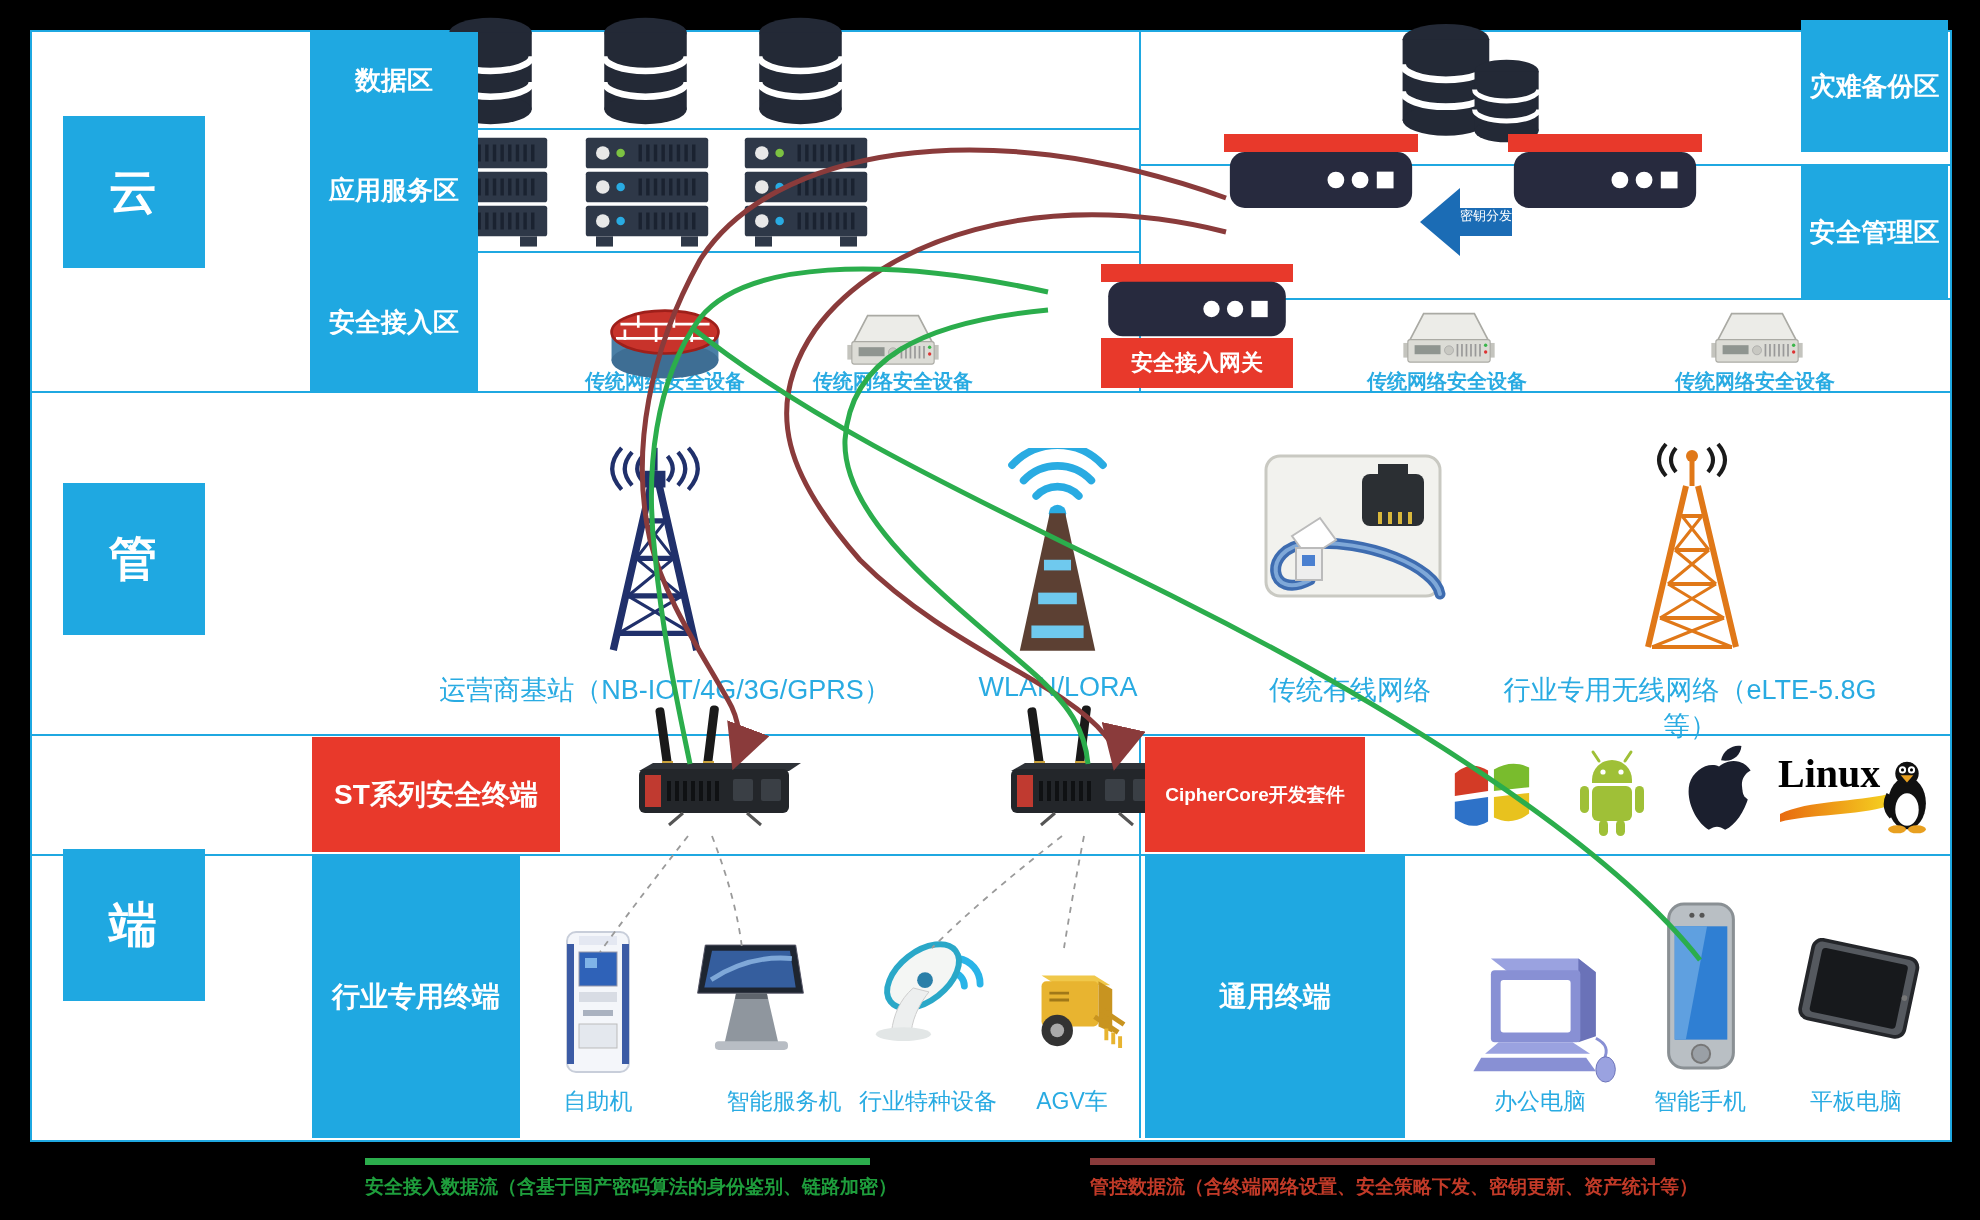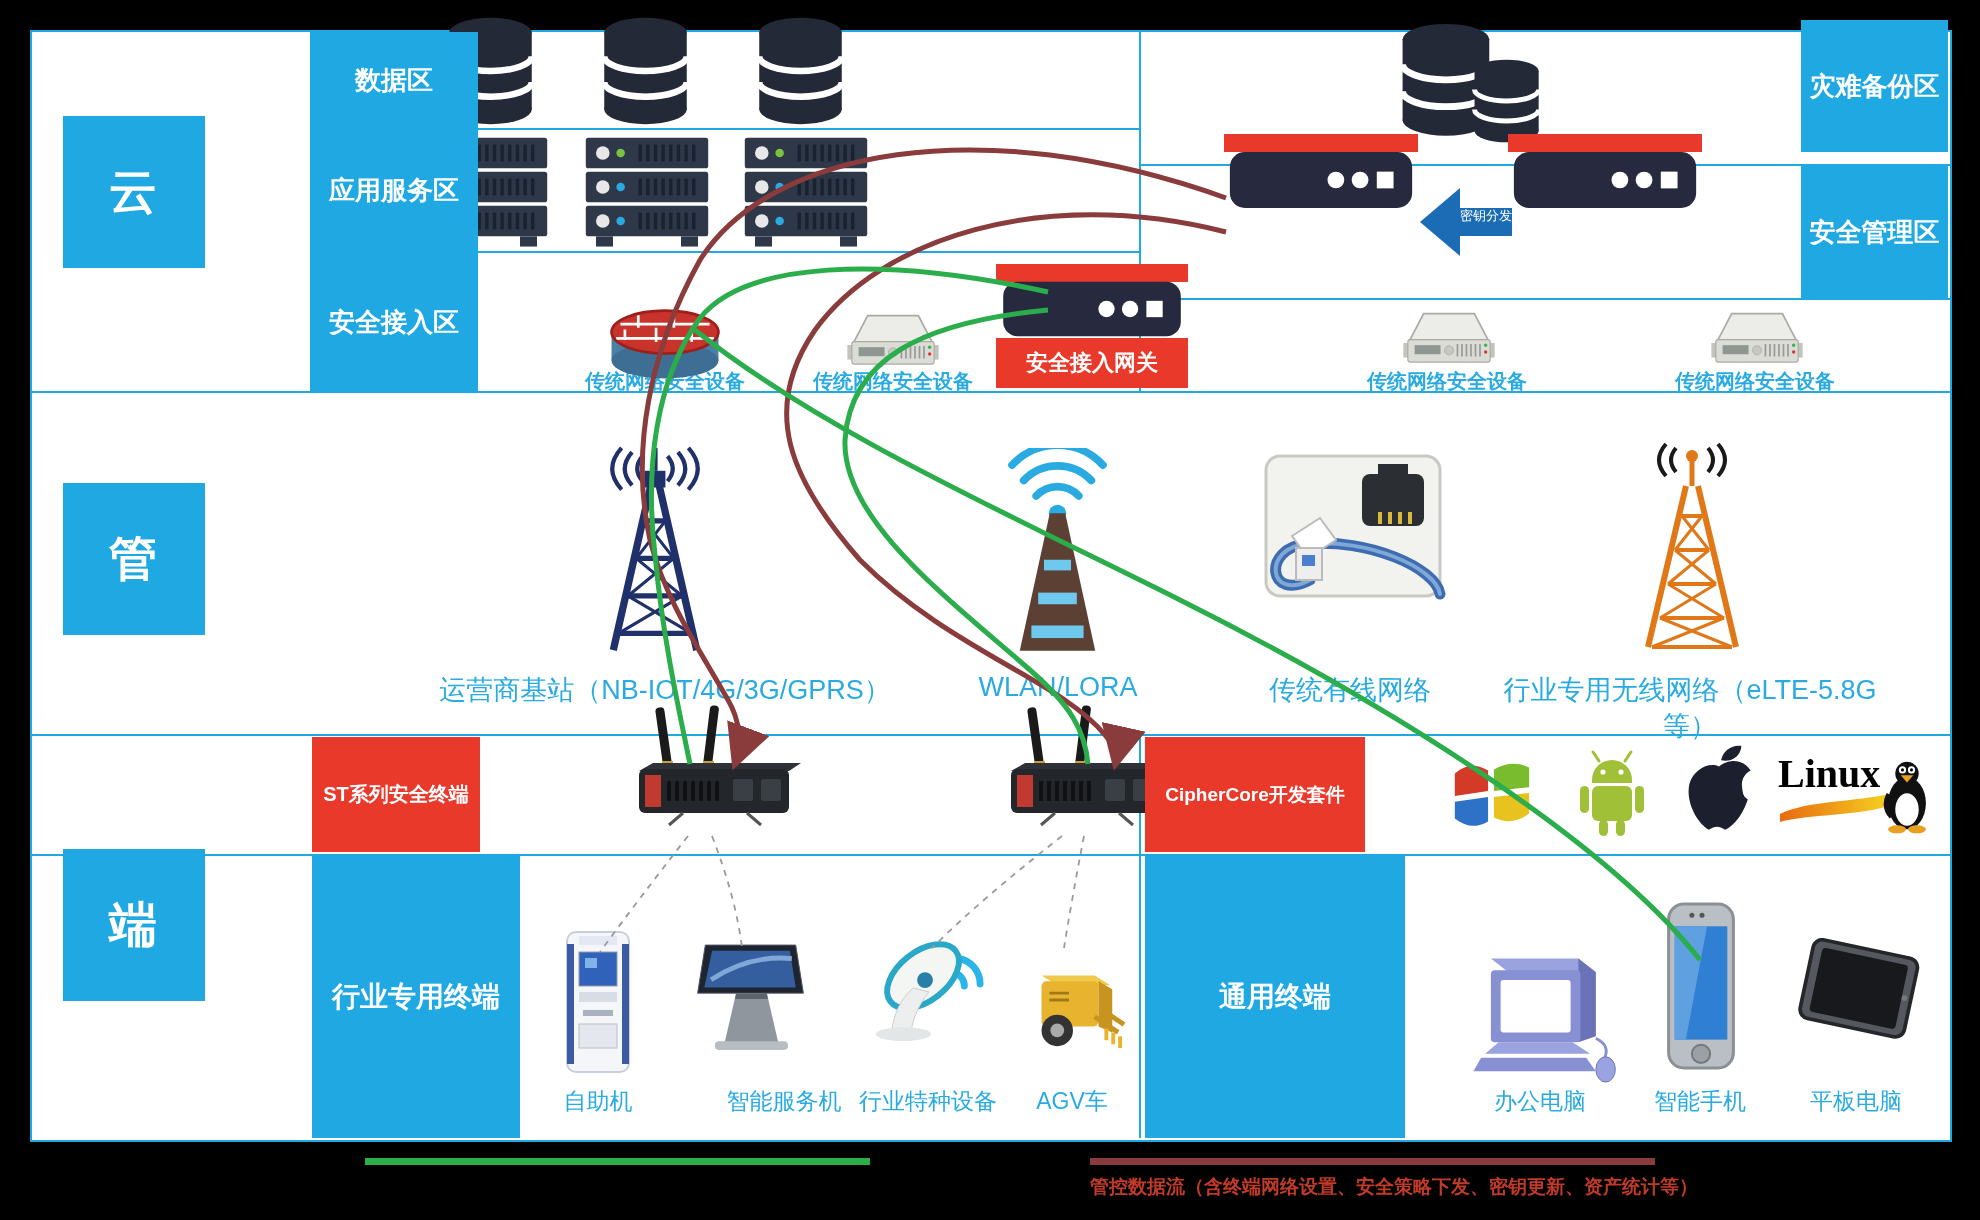--- a/index.html
+++ b/index.html
@@ -353,21 +353,21 @@
 <div class="cyanlbl zlbl" style="left:793px;top:368px;width:200px">传统网络安全设备</div>
 <svg class="icon zicon" style="left:1401px;top:308px" width="96" height="62">
       <use href="#gsrv"></use>
     </svg>
 <div class="cyanlbl zlbl" style="left:1347px;top:368px;width:200px">传统网络安全设备</div>
 <svg class="icon zicon" style="left:1709px;top:308px" width="96" height="62">
       <use href="#gsrv"></use>
     </svg>
 <div class="cyanlbl zlbl" style="left:1655px;top:368px;width:200px">传统网络安全设备</div>
 
-<div class="sys zmid" style="left:996px;top:264px;width:192px;height:156px">
+<div class="sys zmid" style="left:1101px;top:264px;width:192px;height:156px">
   <div class="band" style="top:0;height:18px"></div>
   <svg class="icon" style="left:4px;top:16px" width="184" height="58">
         <use href="#appl"></use>
       </svg>
   <div class="slabel" style="top:74px;height:50px;font-size:22px">安全接入网关</div>
 </div>
 
 <svg class="icon zicon" style="left:582px;top:438px" width="146" height="222">
       <use href="#towerN"></use>
     </svg>
@@ -379,21 +379,21 @@
     </svg>
 <svg class="icon zicon" style="left:1622px;top:438px" width="140" height="218">
       <use href="#towerO"></use>
     </svg>
 
 <div class="netlbl zlbl" style="left:350px;top:672px;width:630px">运营商基站（NB-IOT/4G/3G/GPRS）</div>
 <div class="netlbl zlbl" style="left:938px;top:672px;width:240px">WLAN/LORA</div>
 <div class="netlbl zlbl" style="left:1230px;top:672px;width:240px">传统有线网络</div>
 <div class="netlbl zlbl" style="left:1490px;top:672px;width:400px">行业专用无线网络（eLTE-5.8G等）</div>
 
-<div class="redbox zmid" style="left:312px;top:737px;width:168px;height:115px;font-size:20px">
+<div class="redbox zmid" style="left:312px;top:737px;width:248px;height:115px;font-size:28px">
       <span>ST系列安全终端</span>
     </div>
 <svg class="icon zicon" style="left:625px;top:702px" width="180" height="132">
       <use href="#router"></use>
     </svg>
 <svg class="icon zicon" style="left:997px;top:702px" width="180" height="132">
       <use href="#router"></use>
     </svg>
 <div class="redbox zmid" style="left:1145px;top:737px;width:220px;height:115px;font-size:19px">
       <span>CipherCore开发套件</span>
@@ -471,16 +471,17 @@
   </g>
   <g fill="none" stroke="#9a9a9a" stroke-width="1.8" stroke-dasharray="6 6">
     <path d="M688 836 Q638 900 600 952"></path>
     <path d="M712 836 Q736 898 742 948"></path>
     <path d="M1062 836 Q980 900 932 948"></path>
     <path d="M1084 836 Q1072 898 1064 948"></path>
   </g>
 </svg>
 
 <div class="legendbar" style="left:365px;top:1158px;width:505px;background:var(--green)"></div>
+<div class="legendtxt" style="left:365px;top:1174px;color:var(--legendGreen)">安全接入数据流（含基于国产密码算法的身份鉴别、链路加密）</div>
 <div class="legendbar" style="left:1090px;top:1158px;width:565px;background:var(--maroon)"></div>
 <div class="legendtxt" style="left:1090px;top:1174px;color:var(--legendRed)">管控数据流（含终端网络设置、安全策略下发、密钥更新、资产统计等）</div>
 
 </div>
 
 </body></html>

